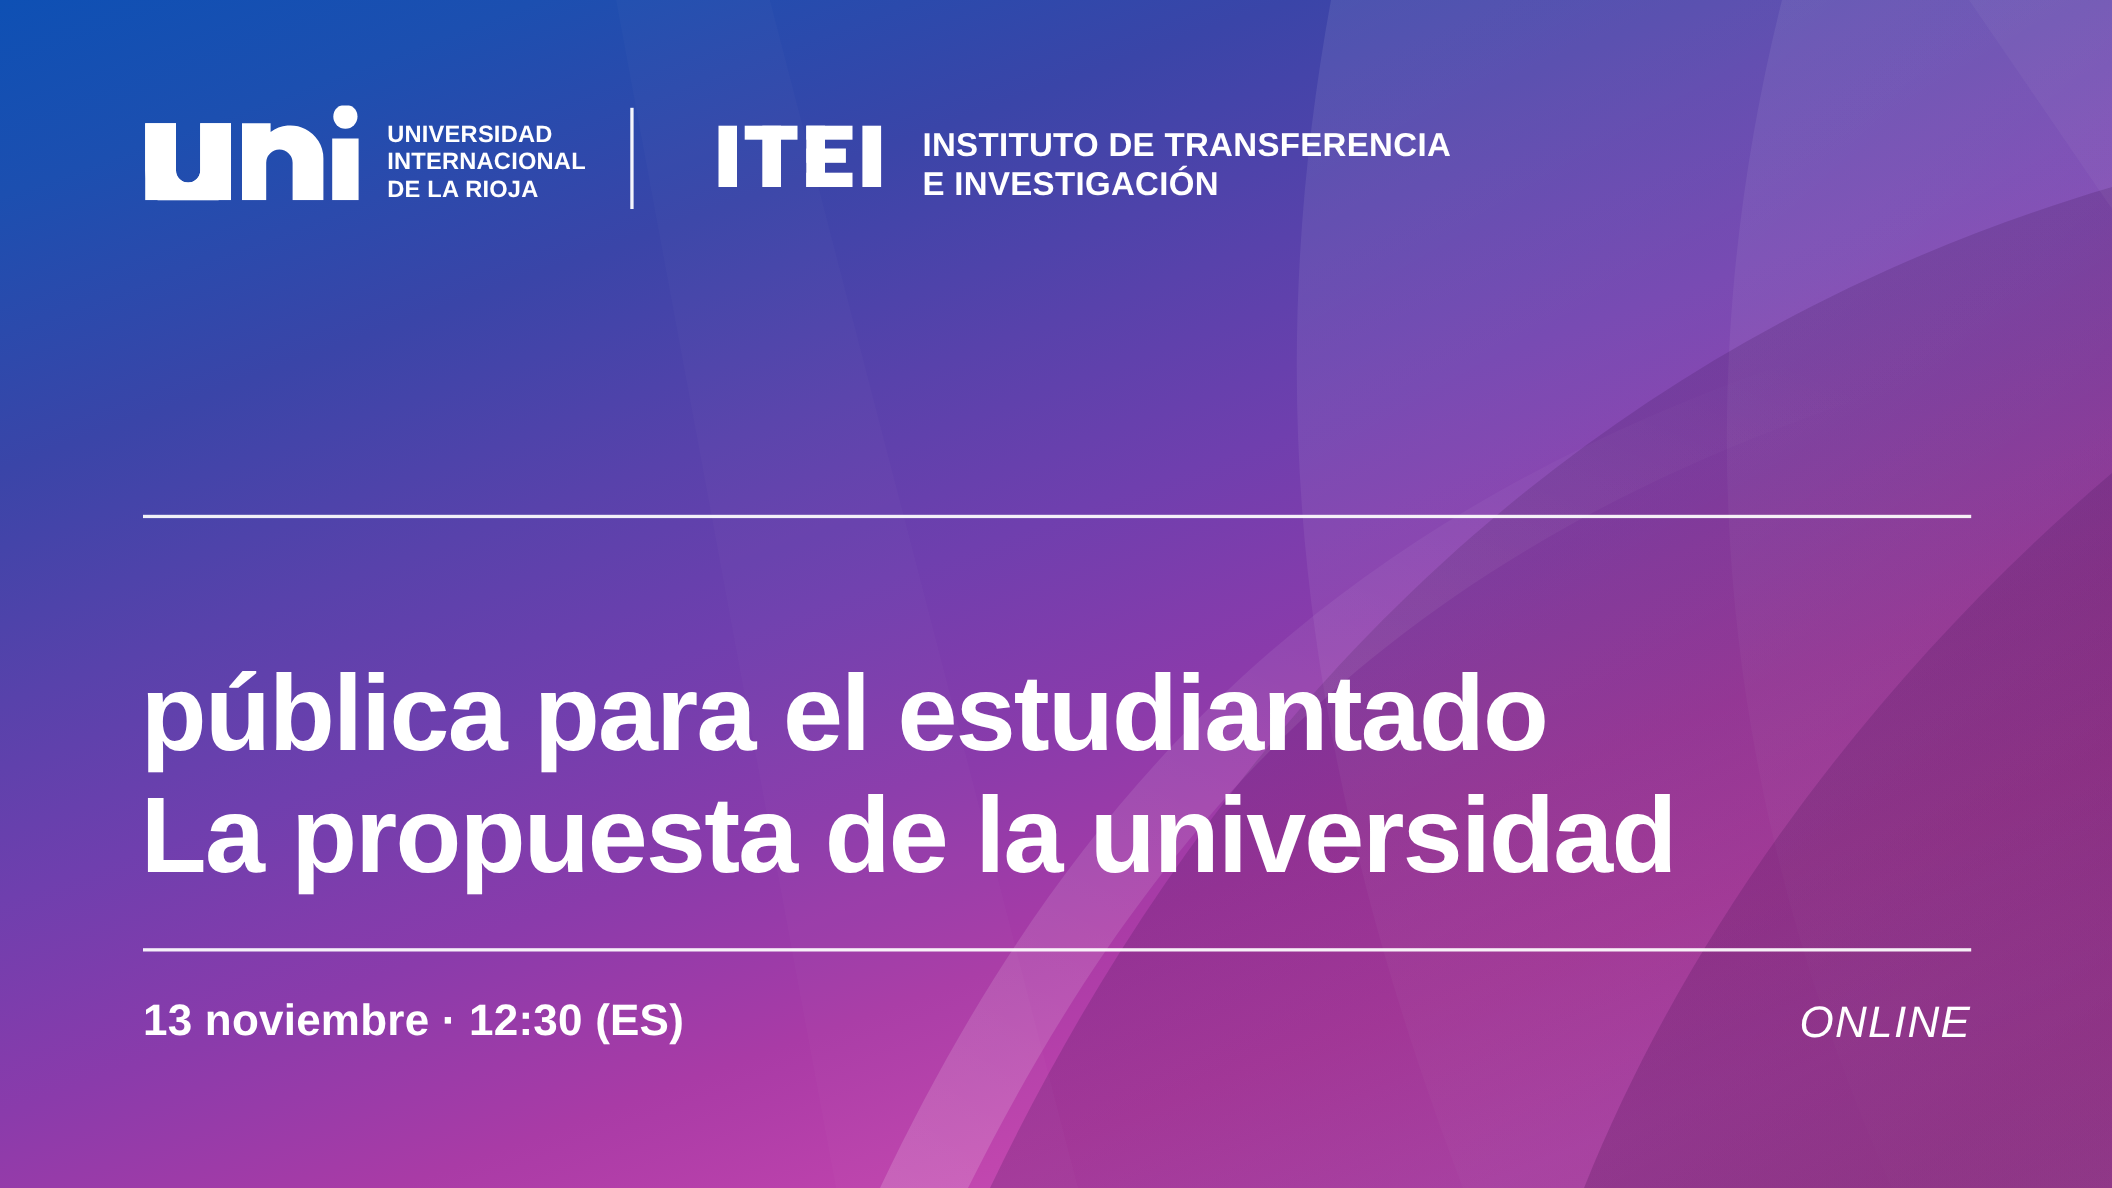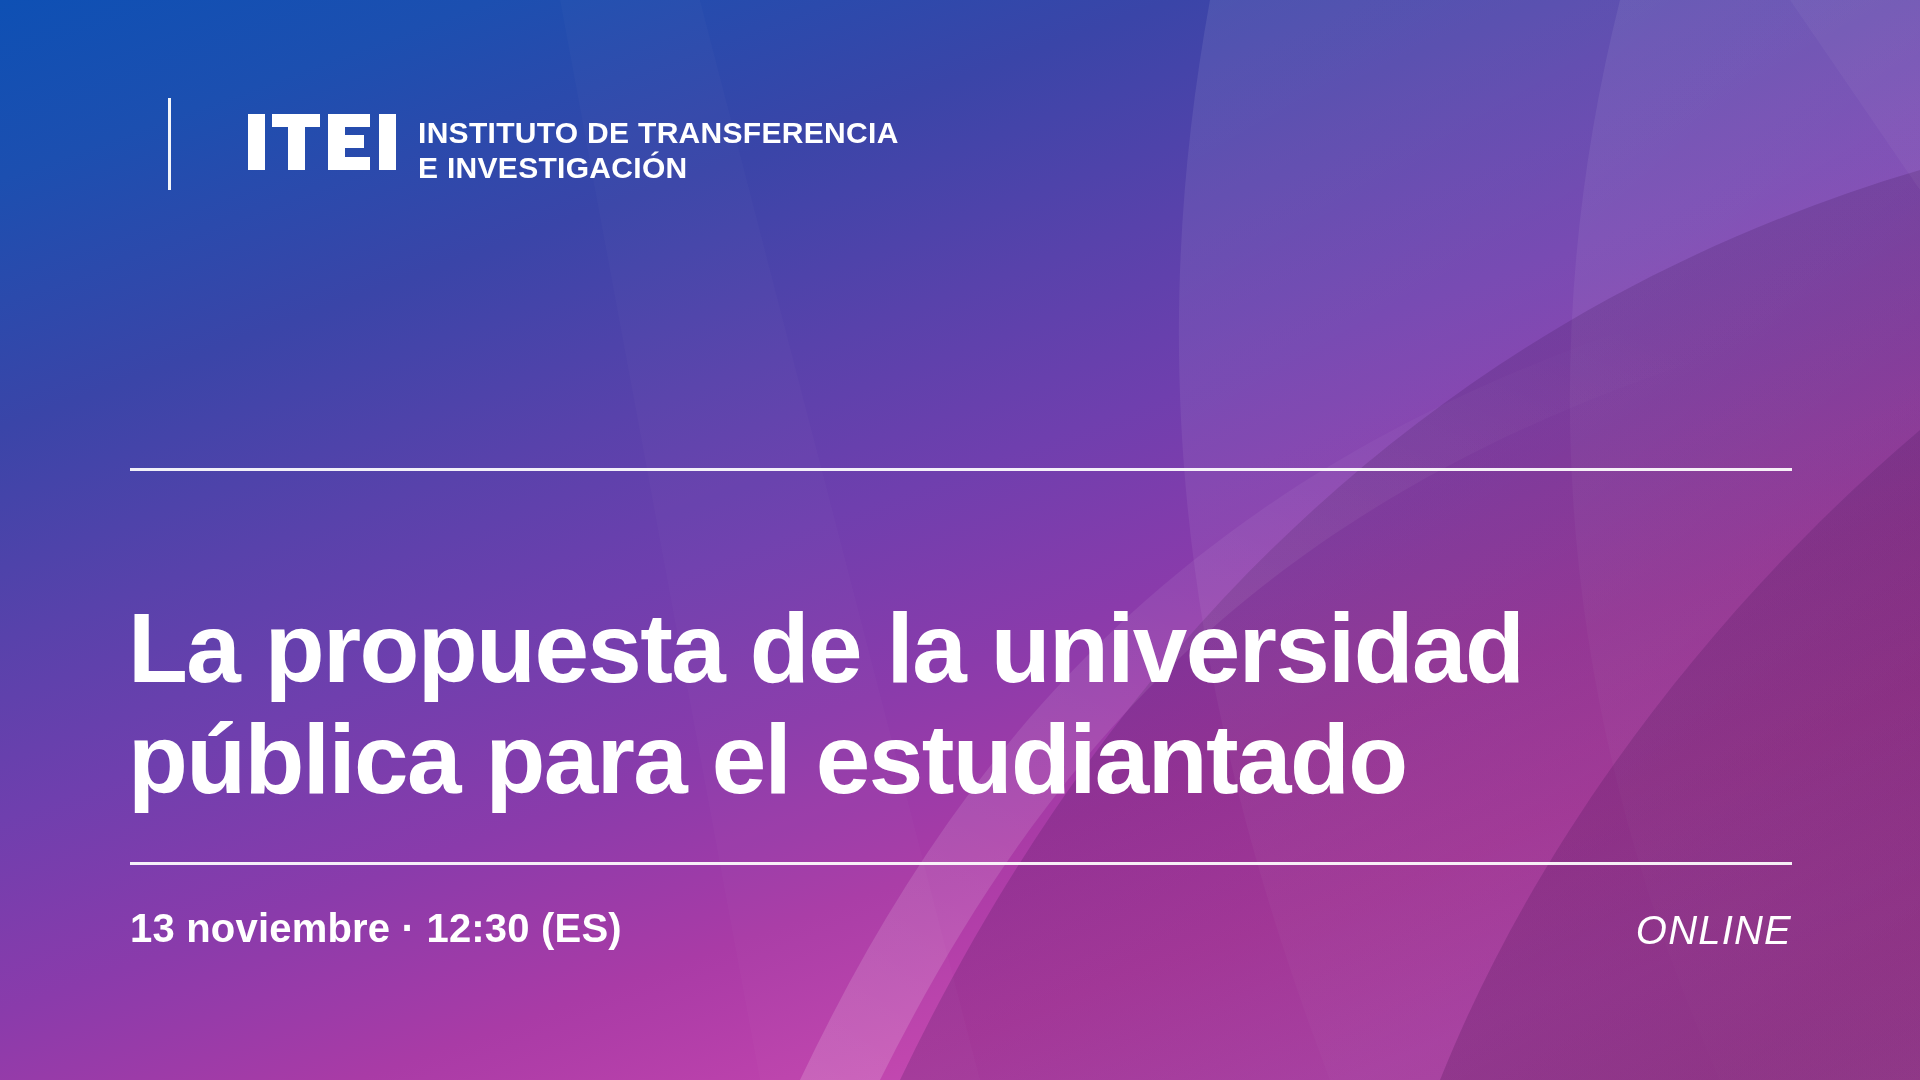--- a/index.html
+++ b/index.html
@@ -79,21 +79,21 @@
     width: 3px;
     align-self: stretch;
     background: #ffffff;
     margin: 2px 38px 0 40px;
     height: 92px;
     opacity: 0.95;
   }
   .itei-block {
     display: flex;
     align-items: flex-start;
-    gap: 18px;
+    gap: 34px;
     padding-top: 18px;
     padding-left: 39px;
   }
   .itei-sub {
     color: #ffffff;
     font-size: 30px;
     font-weight: 700;
     line-height: 1.16;
     letter-spacing: 0.3px;
     white-space: pre-line;
@@ -206,20 +206,38 @@
 
     <path d="M 1920 0 L 1790 0 L 1920 190 Z" fill="#ffffff" fill-opacity="0.04"></path>
 
     <path d="M 560 0 L 700 0 L 980 1080 L 760 1080 Z" fill="#ffffff" fill-opacity="0.018"></path>
   </svg>
 
   <div class="content">
 
     <div class="logo-bar">
 
+      <div class="unir-block">
+        <span class="unir-word">
+          <svg width="208" height="86" viewBox="0 0 208 86" aria-hidden="true">
+
+            <path d="M4 16 h28 v43 a11 11 0 0 0 22 0 V16 h28 v70 H4 Z" fill="#ffffff"></path>
+            <path d="M4 16 h28 v43 a11 11 0 0 0 22 0 V16 h28 v43 a39 39 0 0 1 -78 0 Z" fill="#ffffff"></path>
+
+            <path d="M92 16 h26 v8 a30 30 0 0 1 48 24 V86 h-28 V52 a12 12 0 0 0 -24 0 V86 H92 Z" fill="#ffffff"></path>
+
+            <circle cx="186" cy="10" r="11" fill="#ffffff"></circle>
+
+            <path d="M174 30 h24 v56 h-24 Z" fill="#ffffff"></path>
+          </svg>
+        </span>
+        <span class="unir-sub">UNIVERSIDAD
+INTERNACIONAL
+DE LA RIOJA</span>
+      </div>
 
       <div class="divider-v"></div>
 
       <div class="itei-block">
         <span>
           <svg width="152" height="56" viewBox="0 0 152 56" aria-hidden="true">
 
             <rect x="0" y="0" width="17" height="56" fill="#ffffff"></rect>
 
             <rect x="24" y="0" width="48" height="13" fill="#ffffff"></rect>
@@ -235,22 +253,22 @@
         </span>
         <span class="itei-sub">INSTITUTO DE TRANSFERENCIA
 E INVESTIGACIÓN</span>
       </div>
     </div>
 
 
     <div class="rule rule-top"></div>
 
     <h1 class="headline">
+      <span class="hl-line">pública para el estudiantado</span>
       <span class="hl-line">La propuesta de la universidad</span>
-      <span class="hl-line">pública para el estudiantado</span>
     </h1>
 
     <div class="rule rule-bottom"></div>
 
     <div class="footer-left">13 noviembre · 12:30 (ES)</div>
     <div class="footer-right">ONLINE</div>
 
   </div>
 </div>
 

